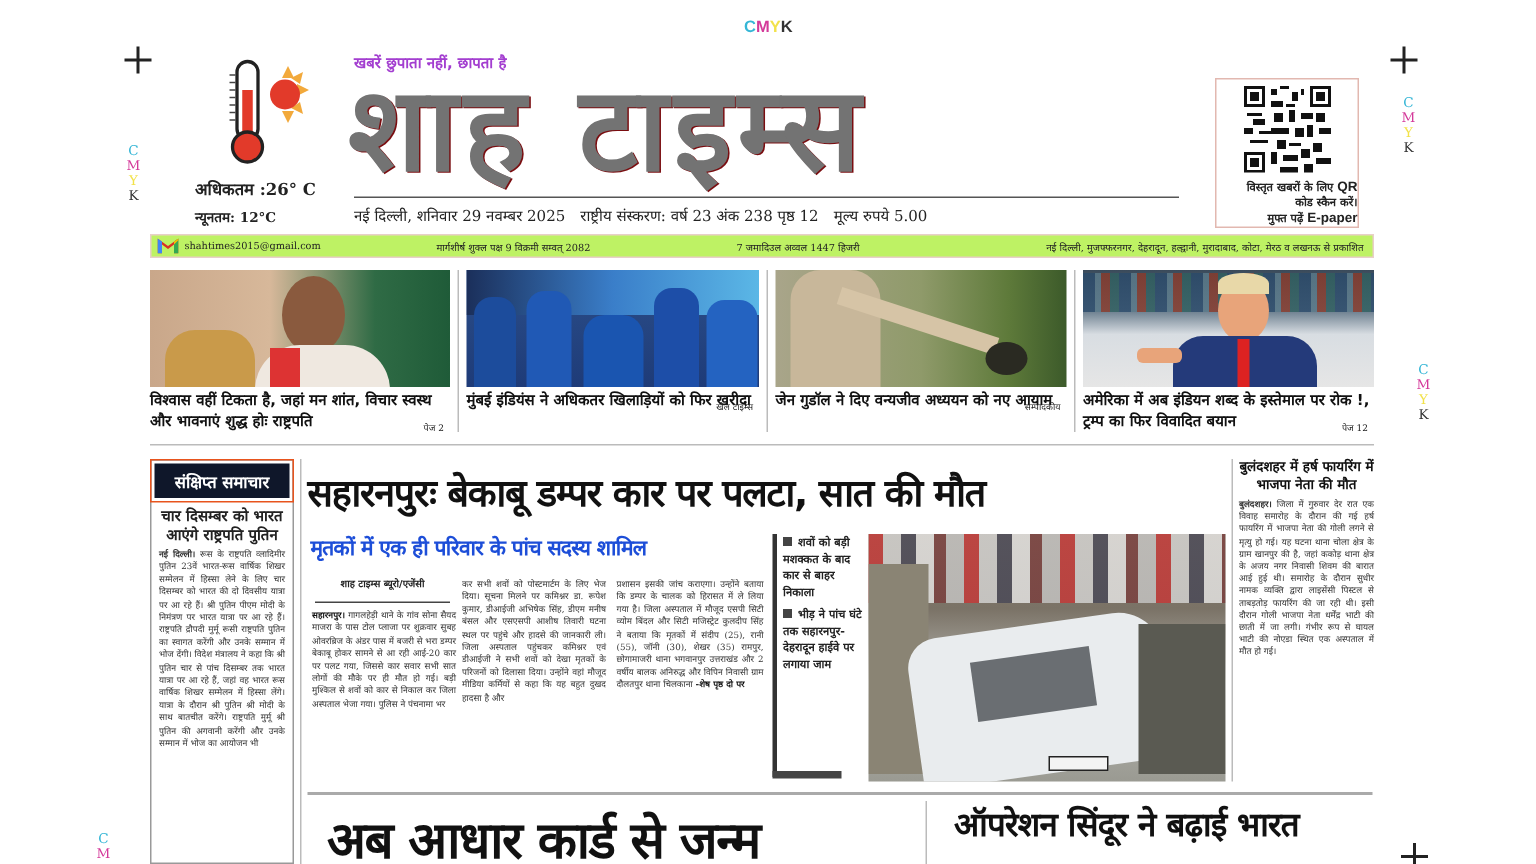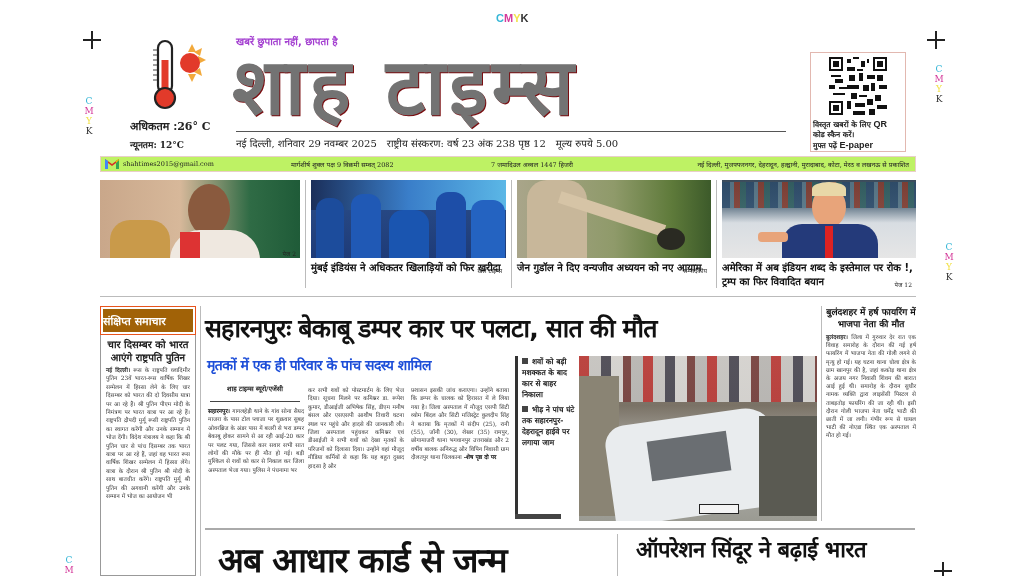--- a/index.html
+++ b/index.html
@@ -17,42 +17,42 @@
     
     .weather { position: absolute; left: 120px; top: 38px; width: 100px; }
     .thermo { position: absolute; left: 28px; top: 0; width: 60px; height: 72px; }
     .temp-max { position: absolute; left: 10px; top: 80px; font-size: 11px; white-space: nowrap; font-weight: bold; }
     .temp-min { position: absolute; left: 10px; top: 100px; font-size: 9px; white-space: nowrap; font-weight: bold; }
     .tagline { position: absolute; left: 236px; top: 34px; font: bold 10px "DejaVu Sans", sans-serif; color: #a33ed0; }
     .masthead-title { position: absolute; left: 232px; top: 44px; width: 550px; height: 86px; font: 900 78px "DejaVu Serif", serif; color: #737373; line-height: 86px; text-shadow: 1px 1px 0 #7a0d10, -1px -1px 0 #fff; letter-spacing: 4px; white-space: nowrap; }
     .dateline { position: absolute; left: 236px; top: 131px; width: 550px; border-top: 1px solid #555; padding-top: 4px; font-size: 10px; display: flex; gap: 10px; white-space: nowrap; }
     .qr-box { position: absolute; left: 810px; top: 52px; width: 96px; height: 100px; border: 1px solid #e2b8b0; background: #fff; }
     .qr { position: absolute; left: 16px; top: 4px; width: 62px; height: 58px; }
-    .qr-text { position: absolute; left: 2px; top: 66px; width: 92px; text-align: left; font-size: 7.5px; line-height: 10px; font-weight: bold; }
+    .qr-text { position: absolute; left: 2px; top: 66px; width: 92px; text-align: right; font-size: 7.5px; line-height: 10px; font-weight: bold; }
     .qr-text b { font-family: "Liberation Sans", sans-serif; font-size: 9px; }
 
     .infobar { position: absolute; left: 100px; top: 156px; width: 816px; height: 16px; background: #bef264; border: 1px solid #e9cfc9; font-size: 6.5px; }
     .infobar .mail { position: absolute; left: 4px; top: 1px; display: flex; align-items: center; gap: 4px; }
     .gmail { width: 14px; height: 11px; position: relative; }
     .infobar .mid1 { position: absolute; left: 190px; top: 3px; }
     .infobar .mid2 { position: absolute; left: 390px; top: 3px; }
     .infobar .right { position: absolute; right: 6px; top: 3px; }
 
     
     .story { position: absolute; top: 180px; }
     .story .img { width: 100%; height: 78px; position: relative; overflow: hidden; }
     .story .hl { font: bold 10px "DejaVu Sans", sans-serif; line-height: 14px; margin-top: 3px; color: #111; }
     .story .pg { position: absolute; right: 4px; bottom: 0; font-size: 6px; }
     .vdiv { position: absolute; width: 1px; background: #bbb; }
 
     .hdiv { position: absolute; left: 100px; top: 296px; width: 816px; height: 1px; background: #bbb; }
 
     
     .brief { position: absolute; left: 100px; top: 306px; width: 96px; height: 270px; border: 1px solid #999; }
-    .brief-head { background: #a16207; color: #fff; font: bold 11px "DejaVu Sans", sans-serif; padding: 4px 0; border: 2px solid #fff; outline: 1px solid #e8541d; }
+    .brief-head { background: #0f172a; color: #fff; font: bold 11px "DejaVu Sans", sans-serif; text-align: center; padding: 4px 0; border: 2px solid #fff; outline: 1px solid #e8541d; }
     .brief-title { text-align: center; font: bold 10px "DejaVu Sans", sans-serif; line-height: 13px; margin-top: 4px; }
     .brief-body { font-size: 5.8px; line-height: 8.4px; padding: 2px 5px; text-align: justify; color: #333; }
 
     
     .main-hl { position: absolute; left: 205px; top: 310px; font: bold 25px "DejaVu Sans", sans-serif; letter-spacing: -0.8px; white-space: nowrap; color: #111; }
     .sub-hl { position: absolute; left: 207px; top: 355px; font: bold 14px "DejaVu Sans", sans-serif; letter-spacing: -0.5px; white-space: nowrap; color: #1d4ed8; }
     .byline { position: absolute; left: 210px; top: 384px; width: 90px; font: bold 6.5px "DejaVu Serif", serif; text-align: center; padding-bottom: 8px; border-bottom: 1px solid #444; }
     .col { position: absolute; font-size: 5.8px; line-height: 8.4px; text-align: justify; color: #333; }
     .col b { color: #111; }
     .col .cont { font-weight: bold; color: #111; }
@@ -203,20 +203,21 @@
   <span class="right">नई दिल्ली, मुजफ्फरनगर, देहरादून, हल्द्वानी, मुरादाबाद, कोटा, मेरठ व लखनऊ से प्रकाशित</span>
 </div>
 
 <div class="story" style="left:100px;width:200px;">
   <div class="img" style="background:linear-gradient(90deg,#c9a78a 0%,#d7b89a 40%,#2f6b45 75%,#1f5b38 100%);">
     <div style="position:absolute;left:10px;top:40px;width:60px;height:38px;border-radius:20px 20px 0 0;background:#c99a4a;"></div>
     <div style="position:absolute;left:88px;top:4px;width:42px;height:52px;border-radius:50%;background:#8a5a3e;"></div>
     <div style="position:absolute;left:70px;top:50px;width:90px;height:30px;border-radius:30px 30px 0 0;background:#efe8e0;"></div>
     <div style="position:absolute;left:80px;top:52px;width:20px;height:26px;background:#d33;"></div>
   </div>
+  <div class="hl">विश्वास वहीं टिकता है, जहां मन शांत, विचार स्वस्थ और भावनाएं शुद्ध होः राष्ट्रपति</div>
   <div class="pg">पेज 2</div>
 </div>
 <div class="vdiv" style="left:305px;top:180px;height:108px;"></div>
 <div class="story" style="left:311px;width:195px;">
   <div class="img" style="background:linear-gradient(180deg,#2c4f8a,#1e3b78);">
     <div style="position:absolute;left:0;top:0;width:100%;height:30px;background:linear-gradient(90deg,#1b2f5a,#3a7ec9,#5bb7e6);"></div>
     <div style="position:absolute;left:5px;top:18px;width:28px;height:60px;background:#1c4c9c;border-radius:12px 12px 0 0;"></div>
     <div style="position:absolute;left:40px;top:14px;width:30px;height:64px;background:#2059b5;border-radius:12px 12px 0 0;"></div>
     <div style="position:absolute;left:78px;top:30px;width:40px;height:48px;background:#1a55b0;border-radius:14px 14px 0 0;"></div>
     <div style="position:absolute;left:125px;top:12px;width:30px;height:66px;background:#1d4ea8;border-radius:12px 12px 0 0;"></div>

